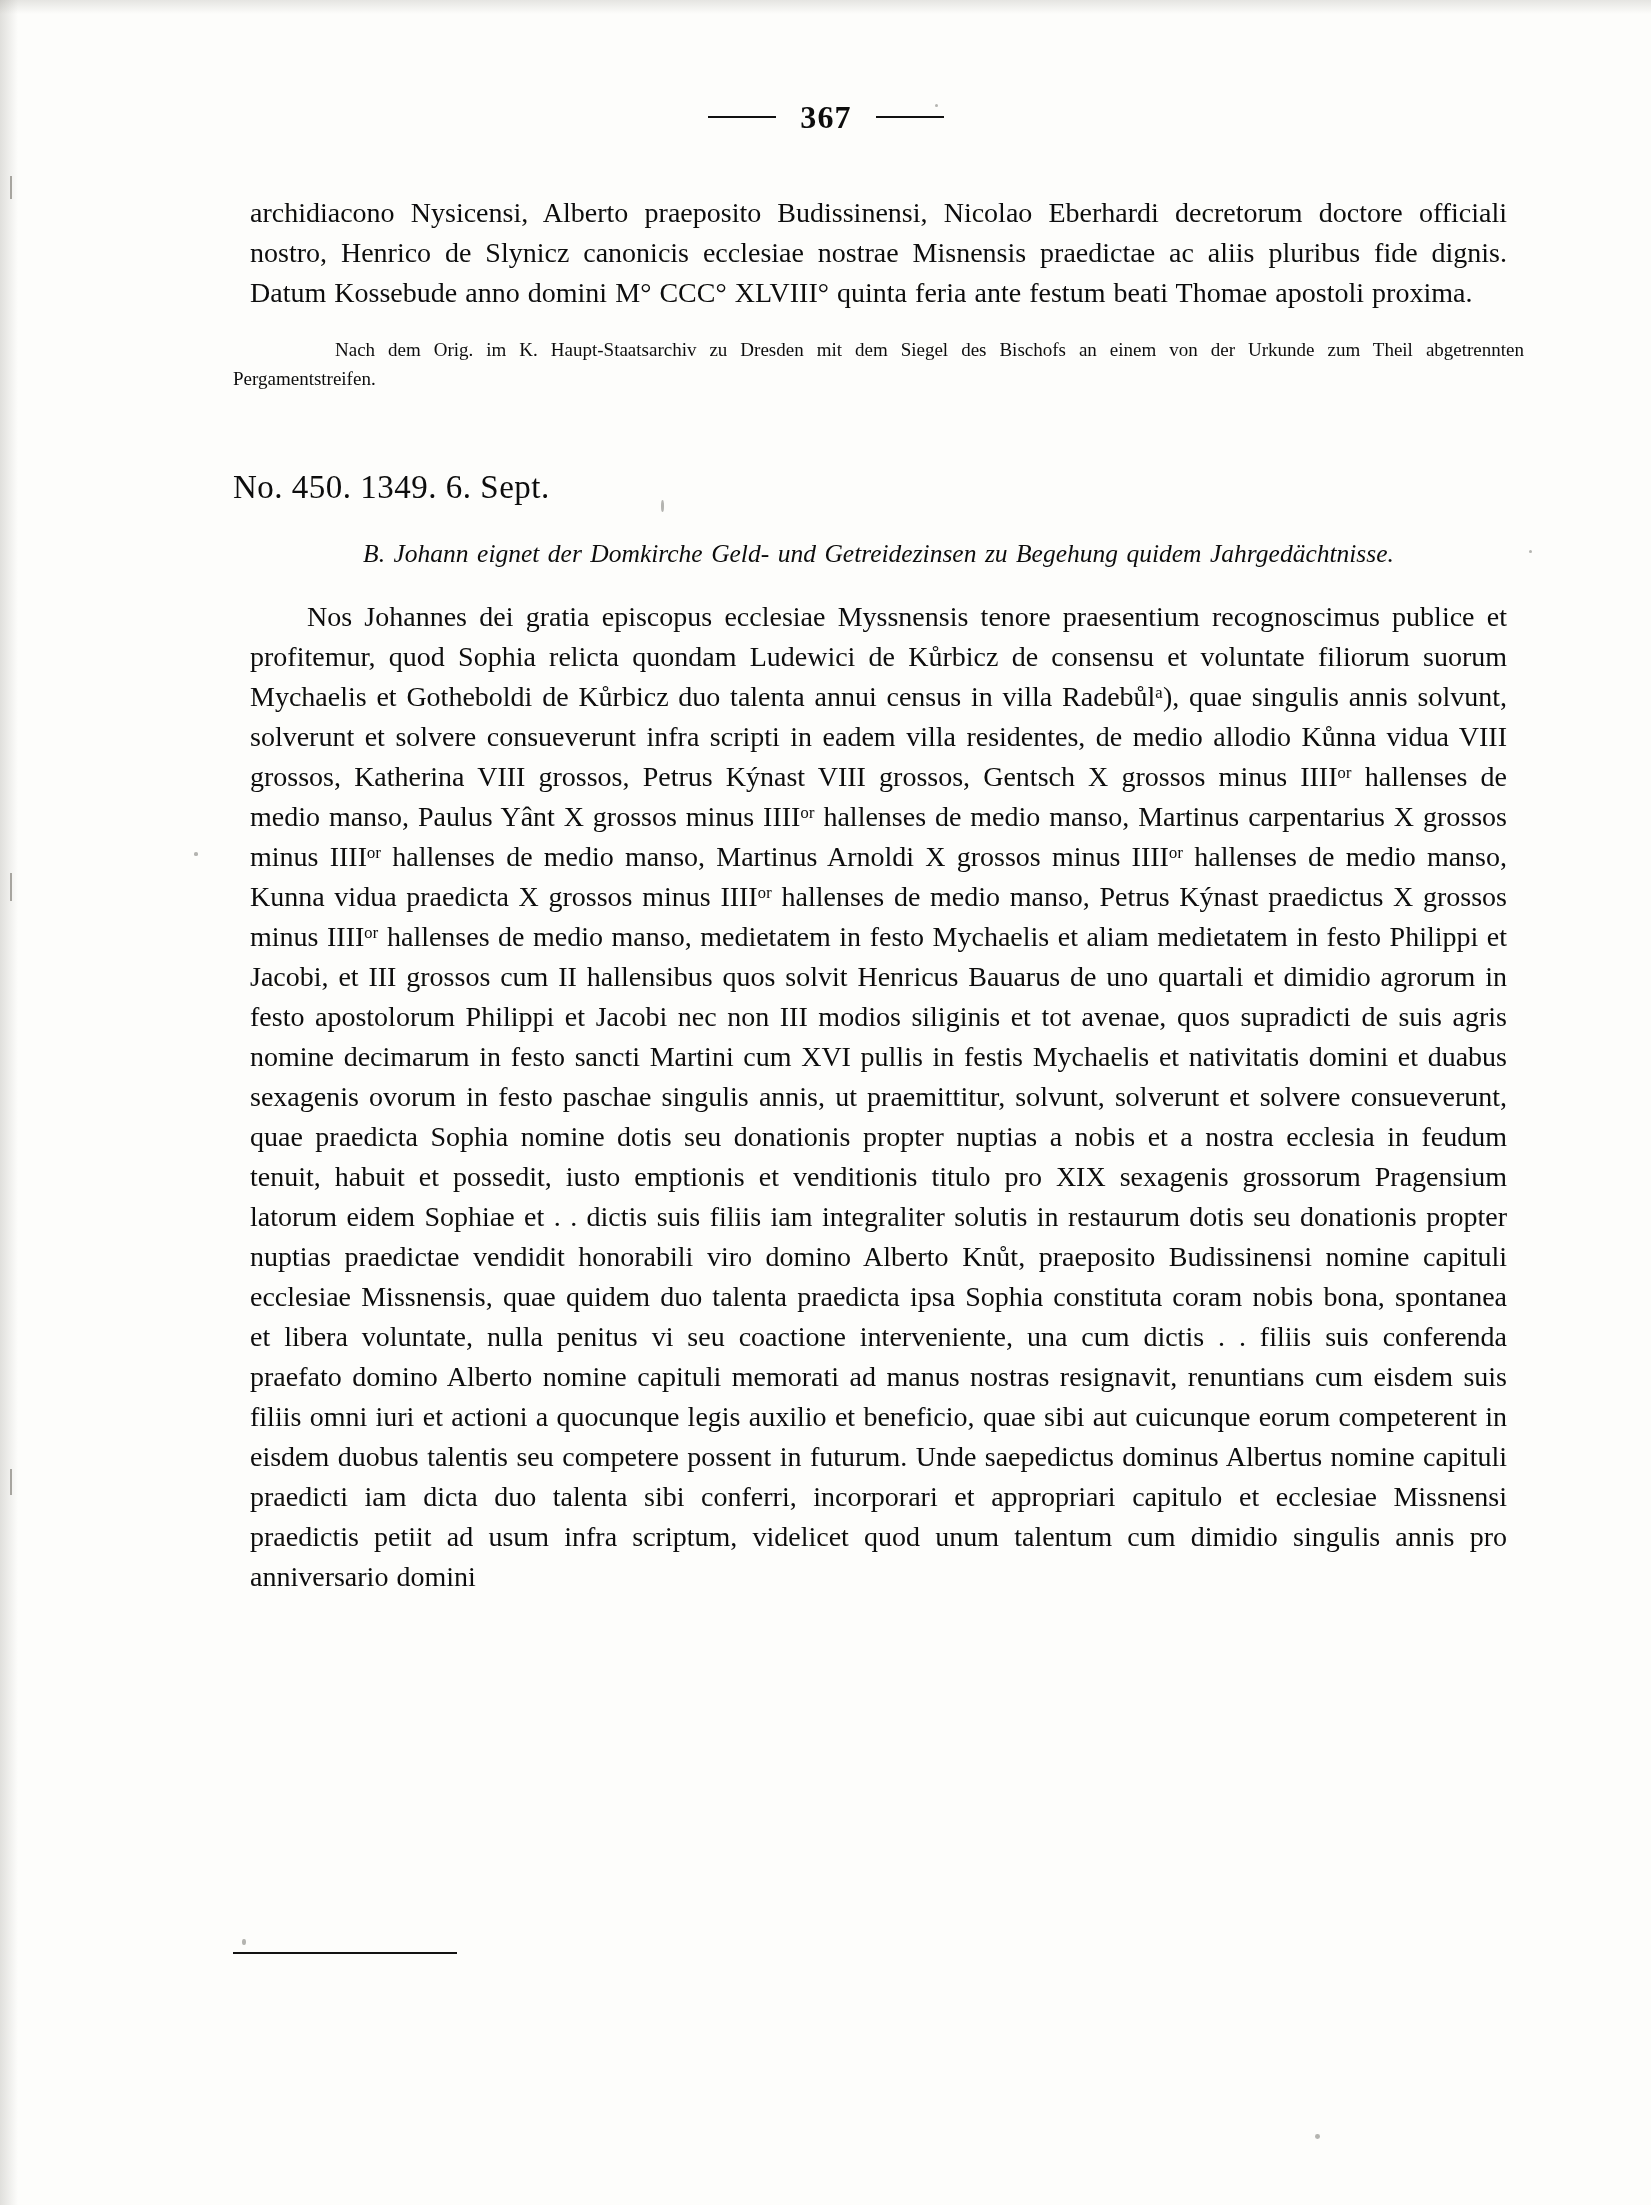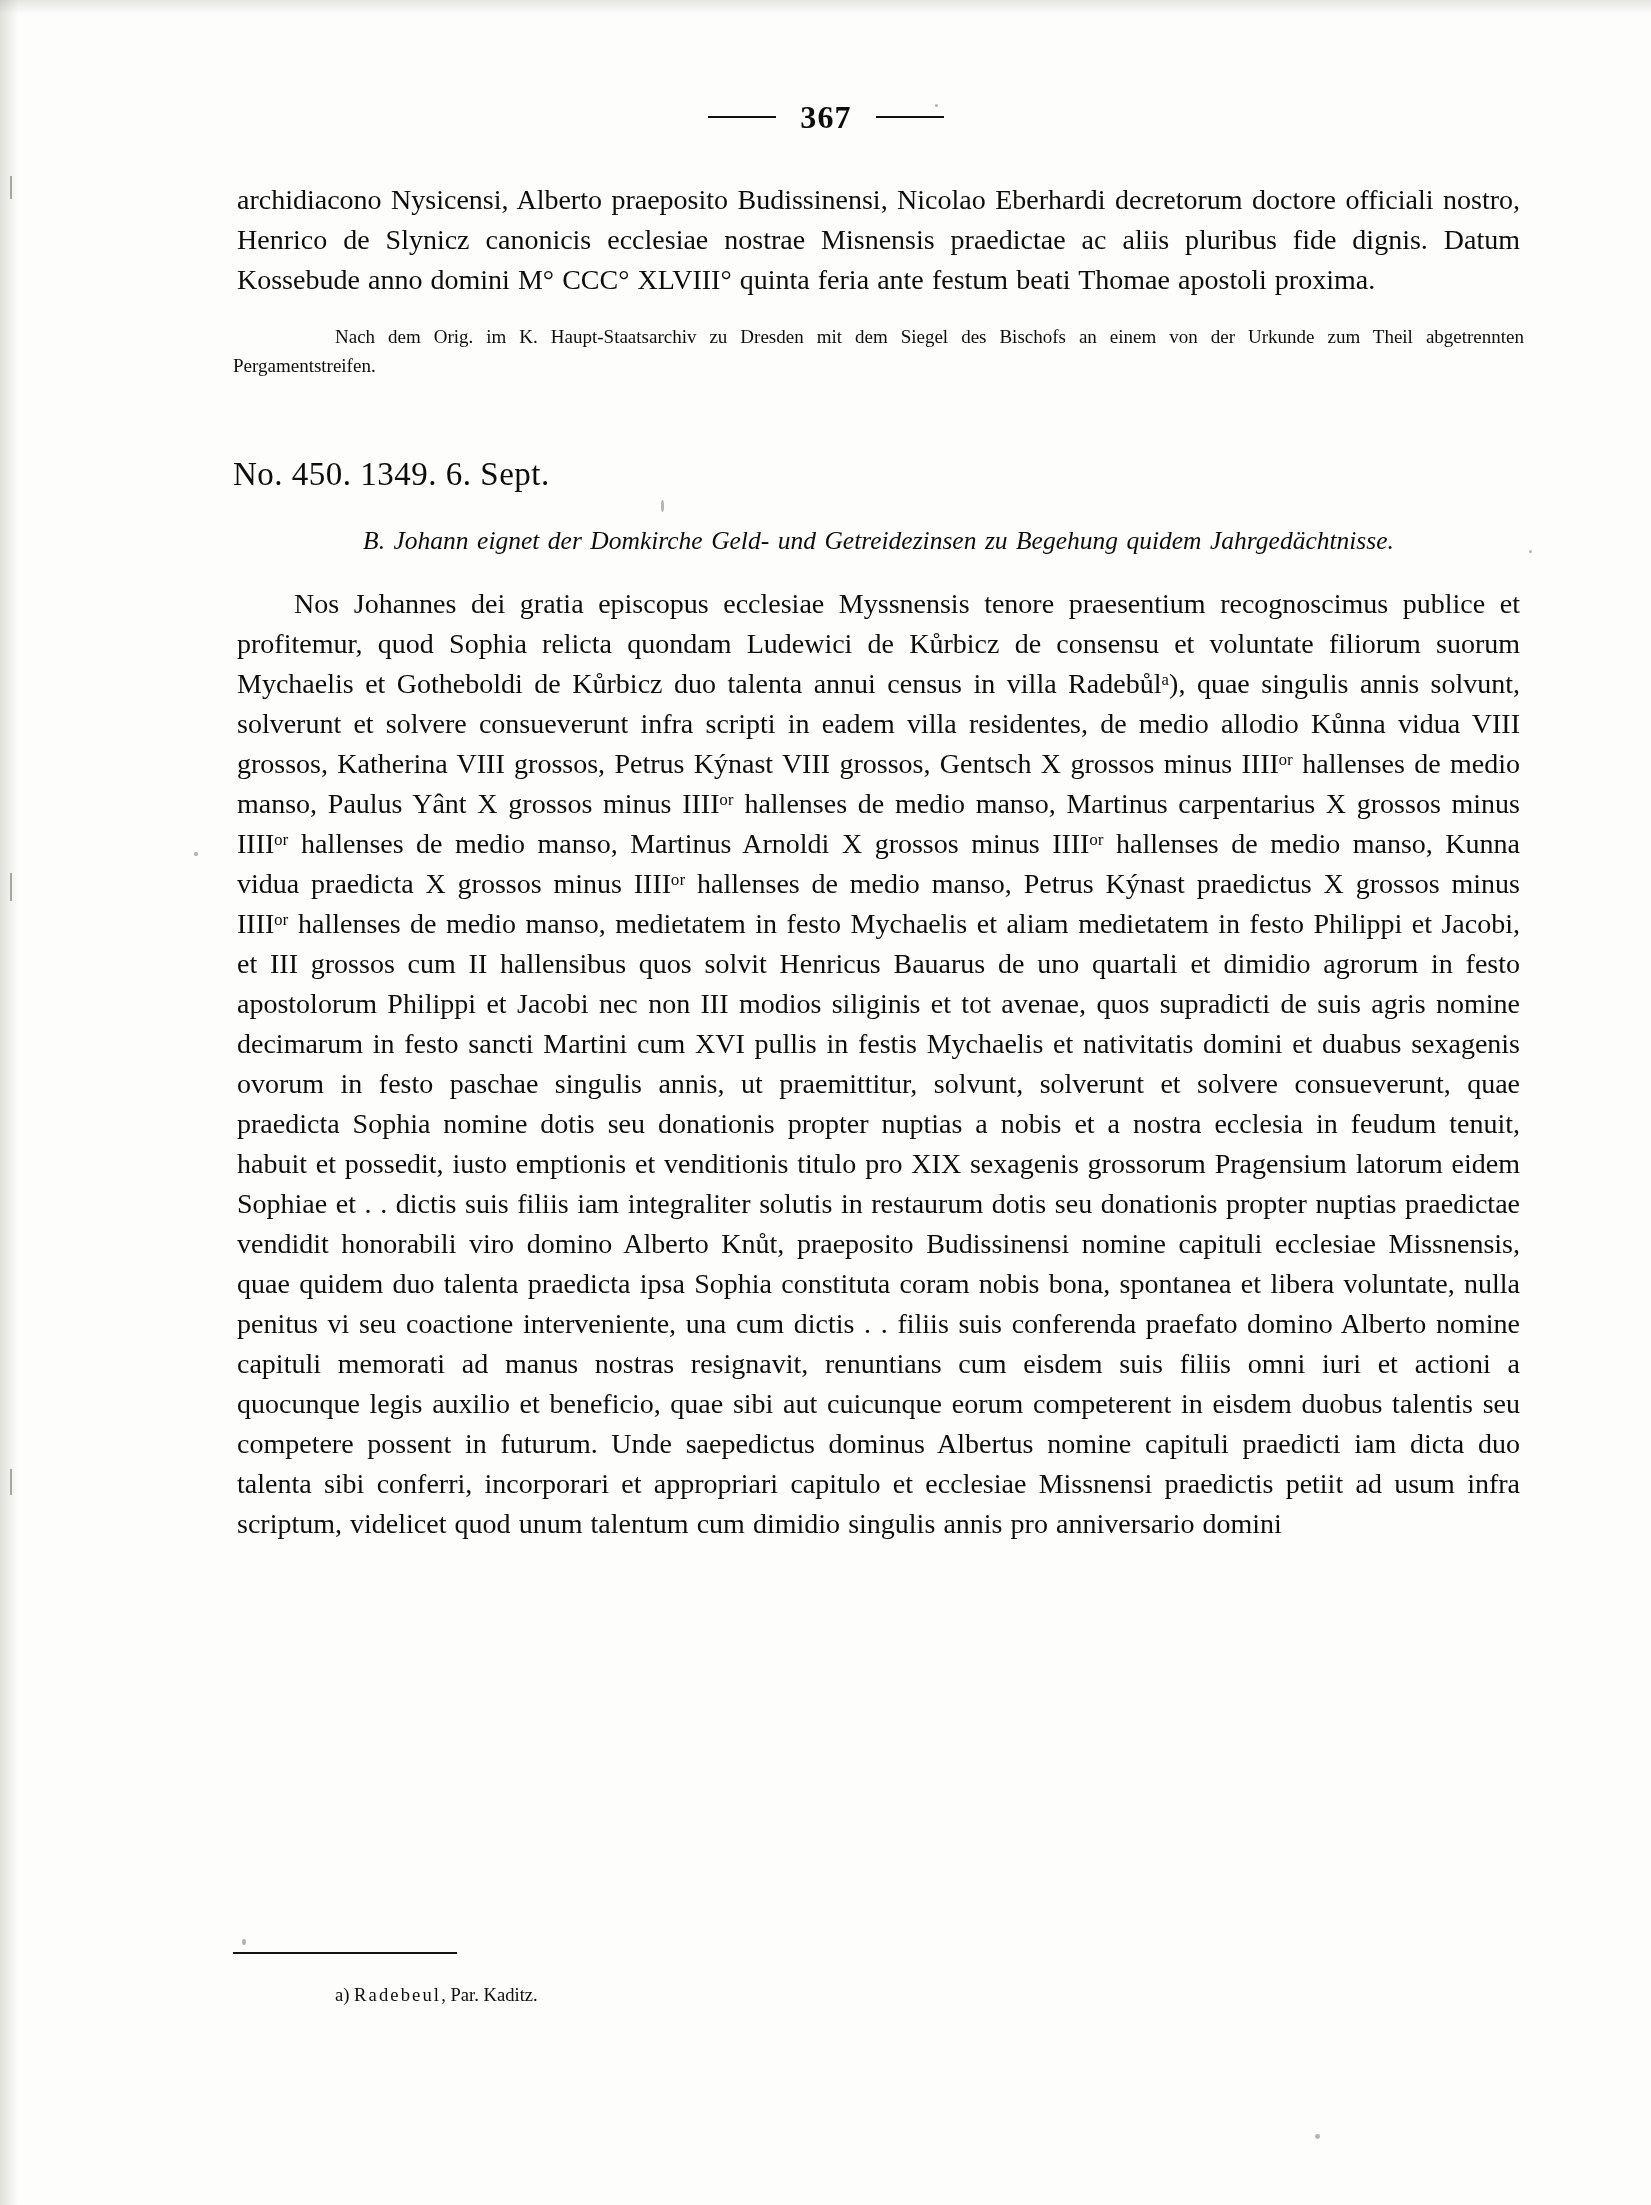--- a/index.html
+++ b/index.html
@@ -75,21 +75,21 @@
     left: 233px;
     top: 176px;
     width: 1291px;
   }
 
   .body-par {
     font-size: 28px;
     line-height: 40px;
     text-align: justify;
     text-align-last: left;
-    margin: 4px;
+    margin: 17px;
     word-spacing: 1.1px;
   }
   .indented {
     text-indent: 57px;
   }
 
   .source-note {
     font-size: 19px;
     line-height: 29px;
     margin: 22.4px 0 0 0;
@@ -178,17 +178,16 @@
     <h2 class="doc-heading">No. 450.  1349.  6. Sept.</h2>
 
     <p class="doc-subtitle">B. Johann eignet der Domkirche Geld- und Getreidezinsen zu Begehung quidem Jahrgedächtnisse.</p>
 
     <p class="body-par indented main-text">Nos Johannes dei gratia episcopus ecclesiae Myssnensis tenore praesentium recognoscimus publice et profitemur, quod Sophia relicta quondam Ludewici de Kůrbicz de consensu et voluntate filiorum suorum Mychaelis et Gotheboldi de Kůrbicz duo talenta annui census in villa Radebůlᵃ), quae singulis annis solvunt, solverunt et solvere consueverunt infra scripti in eadem villa residentes, de medio allodio Kůnna vidua VIII grossos, Katherina VIII grossos, Petrus Kýnast VIII grossos, Gentsch X grossos minus IIIIᵒʳ hallenses de medio manso, Paulus Yânt X grossos minus IIIIᵒʳ hallenses de medio manso, Martinus carpentarius X grossos minus IIIIᵒʳ hallenses de medio manso, Martinus Arnoldi X grossos minus IIIIᵒʳ hallenses de medio manso, Kunna vidua praedicta X grossos minus IIIIᵒʳ hallenses de medio manso, Petrus Kýnast praedictus X grossos minus IIIIᵒʳ hallenses de medio manso, medietatem in festo Mychaelis et aliam medietatem in festo Philippi et Jacobi, et III grossos cum II hallensibus quos solvit Henricus Bauarus de uno quartali et dimidio agrorum in festo apostolorum Philippi et Jacobi nec non III modios siliginis et tot avenae, quos supradicti de suis agris nomine decimarum in festo sancti Martini cum XVI pullis in festis Mychaelis et nativitatis domini et duabus sexagenis ovorum in festo paschae singulis annis, ut praemittitur, solvunt, solverunt et solvere consueverunt, quae praedicta Sophia nomine dotis seu donationis propter nuptias a nobis et a nostra ecclesia in feudum tenuit, habuit et possedit, iusto emptionis et venditionis titulo pro XIX sexagenis grossorum Pragensium latorum eidem Sophiae et . . dictis suis filiis iam integraliter solutis in restaurum dotis seu donationis propter nuptias praedictae vendidit honorabili viro domino Alberto Knůt, praeposito Budissinensi nomine capituli ecclesiae Missnensis, quae quidem duo talenta praedicta ipsa Sophia constituta coram nobis bona, spontanea et libera voluntate, nulla penitus vi seu coactione interveniente, una cum dictis . . filiis suis conferenda praefato domino Alberto nomine capituli memorati ad manus nostras resignavit, renuntians cum eisdem suis filiis omni iuri et actioni a quocunque legis auxilio et beneficio, quae sibi aut cuicunque eorum competerent in eisdem duobus talentis seu competere possent in futurum.  Unde saepedictus dominus Albertus nomine capituli praedicti iam dicta duo talenta sibi conferri, incorporari et appropriari capitulo et ecclesiae Missnensi praedictis petiit ad usum infra scriptum, videlicet quod unum talentum cum dimidio singulis annis pro anniversario domini</p>
 
   </div>
 
   <div class="footnote-area">
     <div class="footnote-rule"></div>
-    <p class="footnote-text"><span>a)</span> <span class="spaced">Radebeul</span><span>, Par. Kaditz.</span></p>
   </div>
 
 </div>
 
 
 </body></html>

